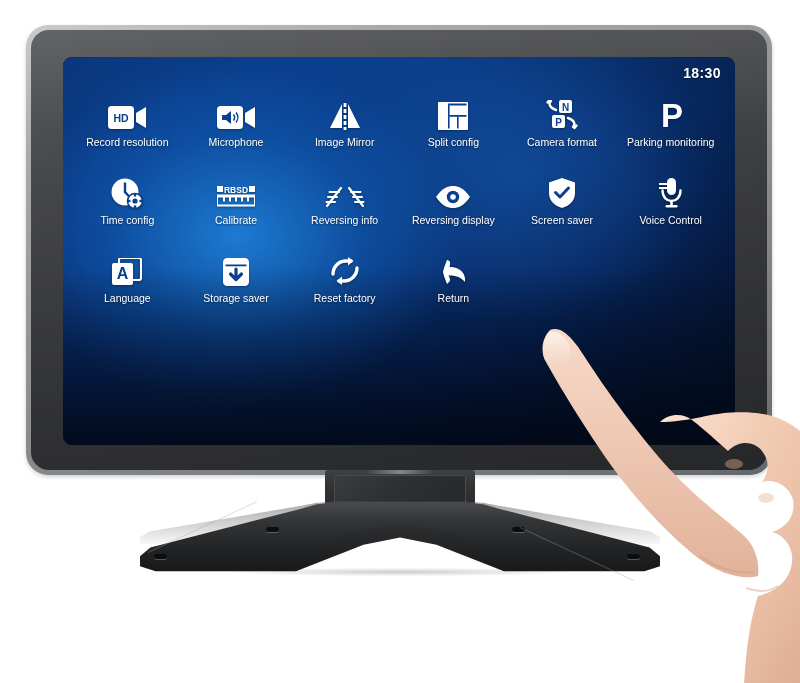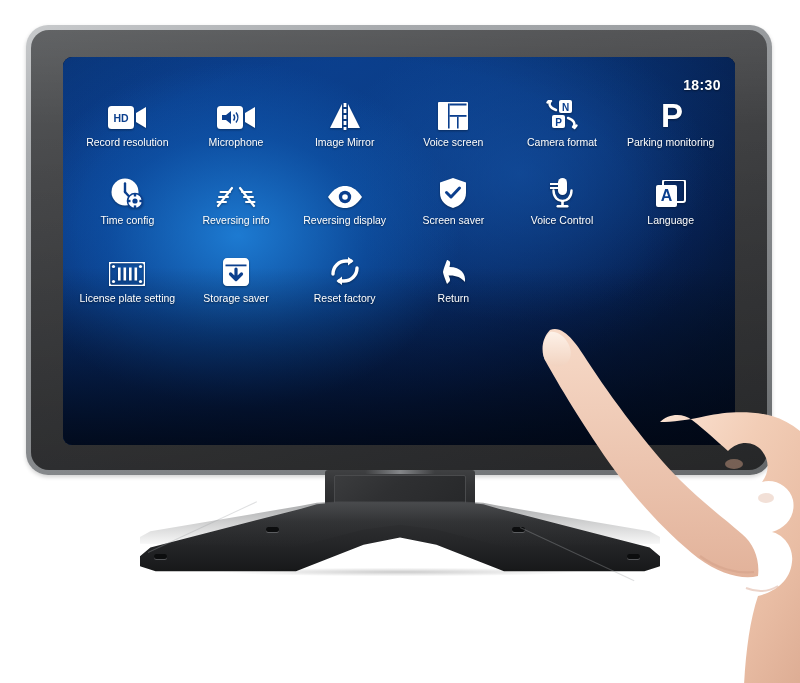--- a/index.html
+++ b/index.html
@@ -49,21 +49,20 @@
     position:absolute;left:0;right:0;bottom:0;height:46%;
     background:linear-gradient(to bottom,rgba(2,10,28,0) 0%,rgba(2,10,28,.55) 60%,rgba(1,7,20,.85) 100%);
     pointer-events:none;
   }
 
   
   .clock{
     position:absolute;right:14px;top:8px;
     color:#fff;font-size:14px;font-weight:bold;letter-spacing:.4px;
     text-shadow:0 1px 2px rgba(0,0,0,.45);
-    margin-top:12px;
   }
 
   
   .grid{
     position:absolute;left:10px;top:33px;width:652px;
     display:grid;grid-template-columns:repeat(6,1fr);
     row-gap:6px;
   }
   .cell{
     display:flex;flex-direction:column;align-items:center;
@@ -190,21 +189,21 @@
               <div class="ico">
                 <svg width="30" height="28" viewBox="0 0 30 28">
       <rect x="0" y="0" width="30" height="28" rx="1" fill="#ffffff"></rect>
       <rect x="2" y="2" width="8" height="24" fill="#0b3f8e" opacity="0"></rect>
       <rect x="11.5" y="1.5" width="17" height="2" fill="#0b3f8e"></rect>
       <rect x="10" y="1.5" width="1.6" height="25" fill="#0b3f8e"></rect>
       <rect x="11.5" y="13" width="17" height="1.8" fill="#0b3f8e"></rect>
       <rect x="19" y="14.8" width="1.6" height="11.7" fill="#0b3f8e"></rect>
     </svg>
               </div>
-              <div class="lbl">Voice screen</div>
+              <div class="lbl">Split config</div>
             </div>
             <div class="cell">
               <div class="ico">
                 <svg width="34" height="30" viewBox="0 0 34 30">
       <rect x="14" y="0" width="13" height="13" rx="2" fill="#ffffff"></rect>
       <text x="20.5" y="10.5" font-family="Liberation Sans,sans-serif" font-size="10" font-weight="bold" fill="#0b3f8e" text-anchor="middle">N</text>
       <rect x="7" y="15" width="13" height="13" rx="2" fill="#ffffff"></rect>
       <text x="13.5" y="25.5" font-family="Liberation Sans,sans-serif" font-size="10" font-weight="bold" fill="#0b3f8e" text-anchor="middle">P</text>
       <path d="M11 10 C5 8 3 4 6 1 L2.5 2.5 L4.5 0" stroke="#ffffff" stroke-width="2.4" fill="none" stroke-linecap="round" stroke-linejoin="round"></path>
       <path d="M23 18 C29 20 31 24 28 27 L31.5 25.5 L29.5 28" stroke="#ffffff" stroke-width="2.4" fill="none" stroke-linecap="round" stroke-linejoin="round"></path>
@@ -233,20 +232,39 @@
         <rect x="16.3" y="21.8" width="3.2" height="2.4"></rect>
         <rect x="28.4" y="21.8" width="3.2" height="2.4"></rect>
       </g>
       <circle cx="24" cy="23" r="2.6" fill="#0b3f8e"></circle>
     </svg>
               </div>
               <div class="lbl">Time config</div>
             </div>
             <div class="cell">
               <div class="ico">
+                <svg width="38" height="22" viewBox="0 0 38 22">
+      <rect x="0" y="0" width="6" height="6" fill="#ffffff"></rect>
+      <rect x="32" y="0" width="6" height="6" fill="#ffffff"></rect>
+      <text x="19" y="6.6" font-family="Liberation Sans,sans-serif" font-size="8.5" font-weight="bold" fill="#ffffff" text-anchor="middle">RBSD</text>
+      <rect x="0" y="8.5" width="38" height="2" fill="#ffffff"></rect>
+      <rect x="0" y="10.5" width="38" height="9" fill="none" stroke="#ffffff" stroke-width="2"></rect>
+      <g fill="#ffffff">
+        <rect x="6" y="10.5" width="2" height="5"></rect>
+        <rect x="12" y="10.5" width="2" height="5"></rect>
+        <rect x="18" y="10.5" width="2" height="5"></rect>
+        <rect x="24" y="10.5" width="2" height="5"></rect>
+        <rect x="30" y="10.5" width="2" height="5"></rect>
+      </g>
+    </svg>
+              </div>
+              <div class="lbl">Calibrate</div>
+            </div>
+            <div class="cell">
+              <div class="ico">
                 <svg width="40" height="22" viewBox="0 0 40 22">
       <path d="M16 2 L2 20" stroke="#ffffff" stroke-width="2.2" stroke-linecap="round" fill="none"></path>
       <path d="M24 2 L38 20" stroke="#ffffff" stroke-width="2.2" stroke-linecap="round" fill="none"></path>
       <path d="M14 6 L4.5 6" stroke="#ffffff" stroke-width="2" stroke-linecap="round"></path>
       <path d="M12 11 L3 11" stroke="#ffffff" stroke-width="2" stroke-linecap="round"></path>
       <path d="M10 16 L1.5 16" stroke="#ffffff" stroke-width="2" stroke-linecap="round"></path>
       <path d="M26 6 L35.5 6" stroke="#ffffff" stroke-width="2" stroke-linecap="round"></path>
       <path d="M28 11 L37 11" stroke="#ffffff" stroke-width="2" stroke-linecap="round"></path>
       <path d="M30 16 L38.5 16" stroke="#ffffff" stroke-width="2" stroke-linecap="round"></path>
     </svg>
@@ -287,38 +305,20 @@
             </div>
             <div class="cell">
               <div class="ico">
                 <svg width="30" height="28" viewBox="0 0 30 28">
       <rect x="7" y="0" width="22" height="22" rx="2" fill="none" stroke="#ffffff" stroke-width="2"></rect>
       <rect x="0" y="5" width="21" height="22" rx="2" fill="#ffffff"></rect>
       <text x="10.5" y="21" font-family="Liberation Sans,sans-serif" font-size="16" font-weight="bold" fill="#0b3f8e" text-anchor="middle">A</text>
     </svg>
               </div>
               <div class="lbl">Language</div>
-            </div>
-            <div class="cell">
-              <div class="ico">
-                <svg width="36" height="24" viewBox="0 0 36 24">
-      <rect x="0" y="0" width="36" height="24" rx="3" fill="none" stroke="#ffffff" stroke-width="2.4"></rect>
-      <g fill="#ffffff">
-        <rect x="9" y="5.5" width="2.6" height="13"></rect>
-        <rect x="14.5" y="5.5" width="2.6" height="13"></rect>
-        <rect x="20" y="5.5" width="2.6" height="13"></rect>
-        <rect x="25.5" y="5.5" width="2.6" height="13"></rect>
-      </g>
-      <circle cx="4.5" cy="4.5" r="1.6" fill="#ffffff"></circle>
-      <circle cx="31.5" cy="4.5" r="1.6" fill="#ffffff"></circle>
-      <circle cx="4.5" cy="19.5" r="1.6" fill="#ffffff"></circle>
-      <circle cx="31.5" cy="19.5" r="1.6" fill="#ffffff"></circle>
-    </svg>
-              </div>
-              <div class="lbl">License plate setting</div>
             </div>
             <div class="cell">
               <div class="ico">
                 <svg width="30" height="28" viewBox="0 0 30 28">
       <path d="M2 4 C2 1.8 3.8 0 6 0 L24 0 C26.2 0 28 1.8 28 4 L28 24 C28 26.2 26.2 28 24 28 L6 28 C3.8 28 2 26.2 2 24 Z" fill="#ffffff"></path>
       <rect x="4.5" y="6.5" width="21" height="1.8" fill="#0b3f8e"></rect>
       <path d="M15 11 L15 20 M9.5 16 L15 21.5 L20.5 16" stroke="#0b3f8e" stroke-width="3.2" fill="none" stroke-linecap="round" stroke-linejoin="round"></path>
     </svg>
               </div>
               <div class="lbl">Storage saver</div>

